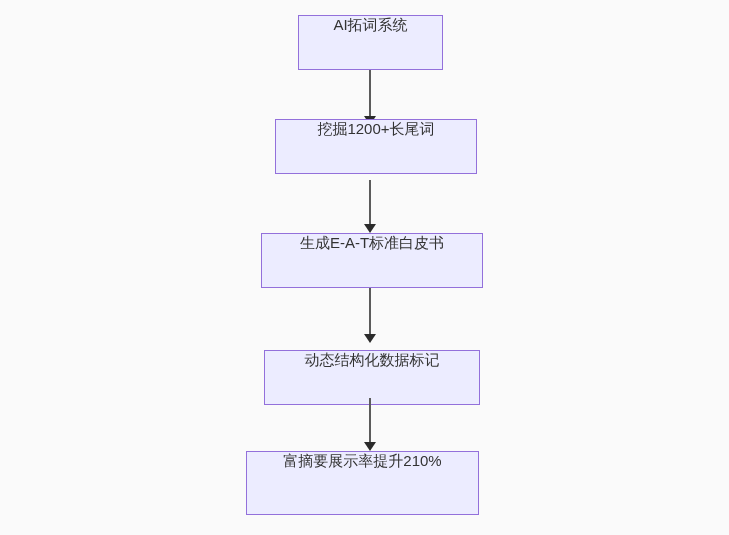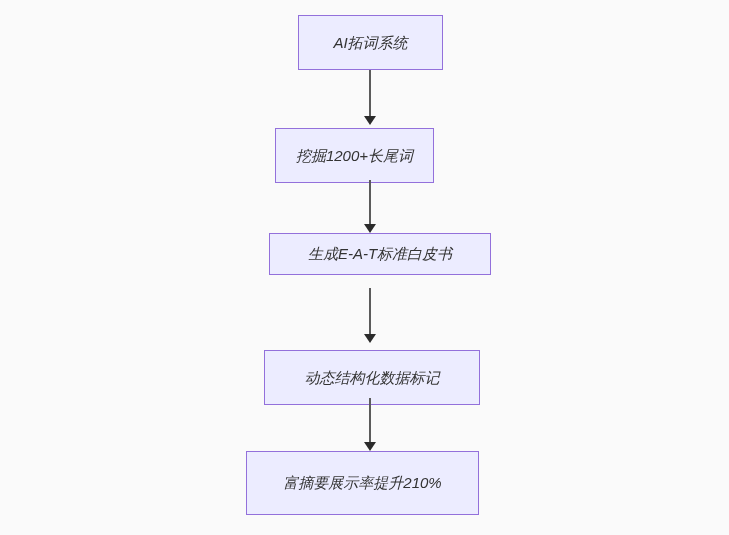--- a/index.html
+++ b/index.html
@@ -17,23 +17,21 @@
     width: 729px;
     height: 535px;
     background: var(--bg, #fafafa);
   }
   .node {
     position: absolute;
     box-sizing: border-box;
     background: var(--node-fill, #ECECFF);
     border: 1.5px solid var(--node-border, #9370DB);
     display: flex;
-    align-items: center;
     justify-content: center;
-    font-style: italic;
   }
   .node-label {
     color: var(--text, #333333);
     font-size: 15px;
     line-height: 1.2;
     white-space: nowrap;
     text-align: center;
   }
   .edge-line {
     position: absolute;
@@ -45,22 +43,22 @@
     position: absolute;
     left: 364px;
     width: 0;
     height: 0;
     border-left: 6px solid transparent;
     border-right: 6px solid transparent;
     border-top: 9px solid var(--head, #2b2b2b);
   }
   
   #node-0 { left: 298px; top: 15px;  width: 145px; height: 55px; }
-  #node-1 { left: 275px; top: 128px; width: 159px; height: 55px; }
-  #node-2 { left: 261px; top: 233px; width: 222px; height: 42px; margin-left: 8px; }
+  #node-1 { left: 275px; top: 119px; width: 202px; height: 55px; }
+  #node-2 { left: 261px; top: 233px; width: 222px; height: 55px; }
   #node-3 { left: 264px; top: 343px; width: 216px; height: 55px; margin-top: 7px; }
   #node-4 { left: 246px; top: 451px; width: 233px; height: 64px; }
   
   #edge-line-0 { top: 70px;  height: 46px; }
   #edge-head-0 { top: 116px; }
   #edge-line-1 { top: 180px; height: 44px; }
   #edge-head-1 { top: 224px; }
   #edge-line-2 { top: 288px; height: 46px; }
   #edge-head-2 { top: 334px; }
   #edge-line-3 { top: 398px; height: 44px; }

